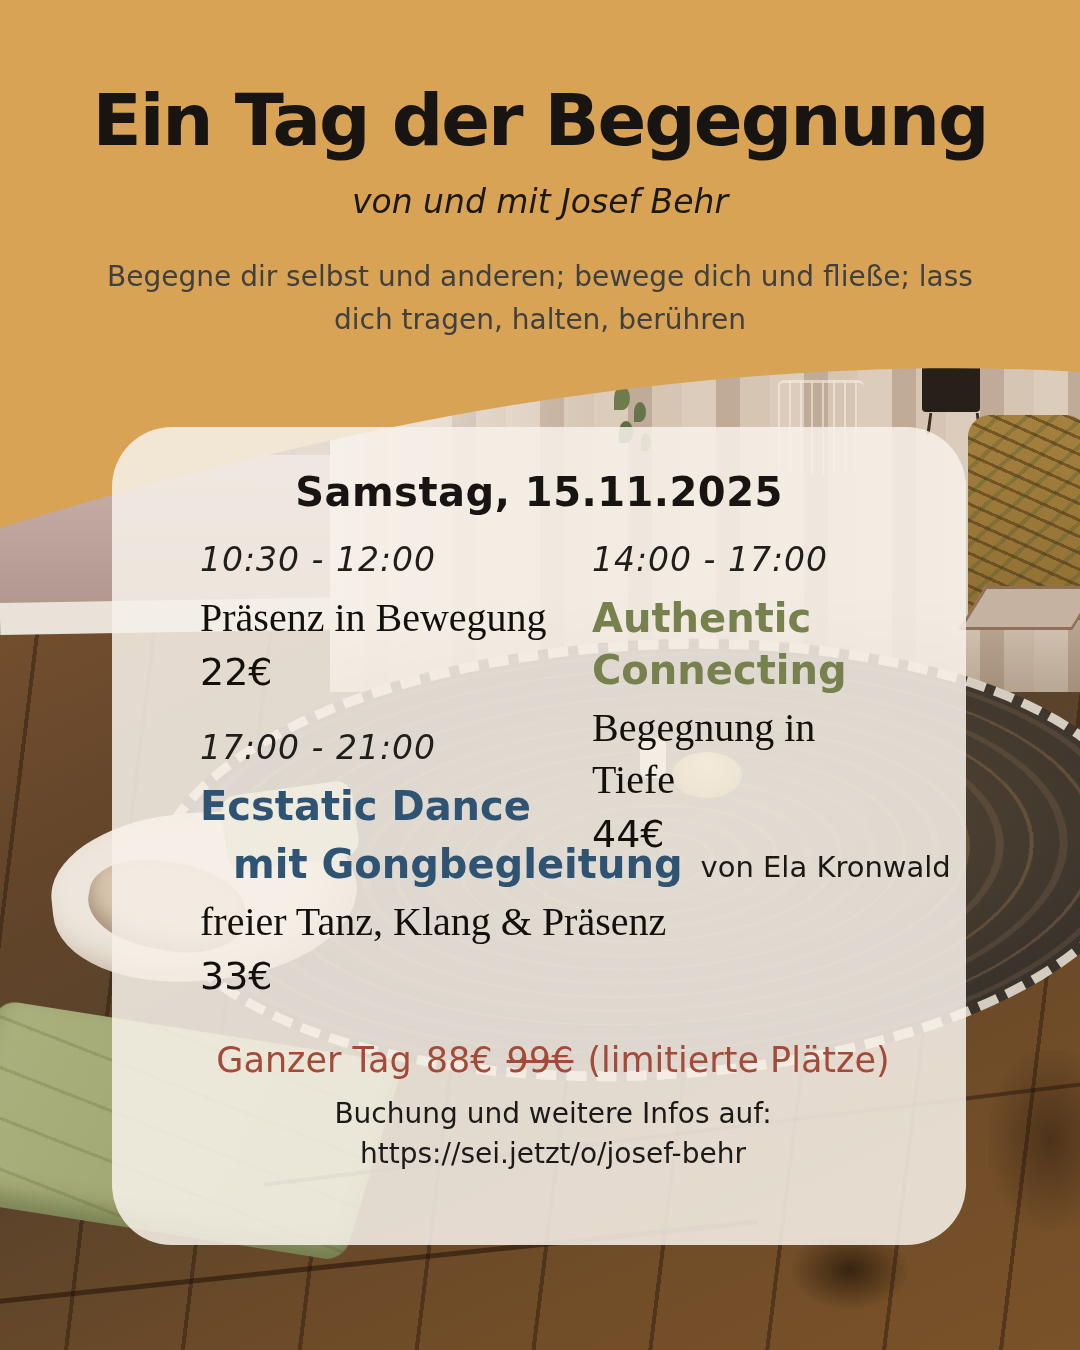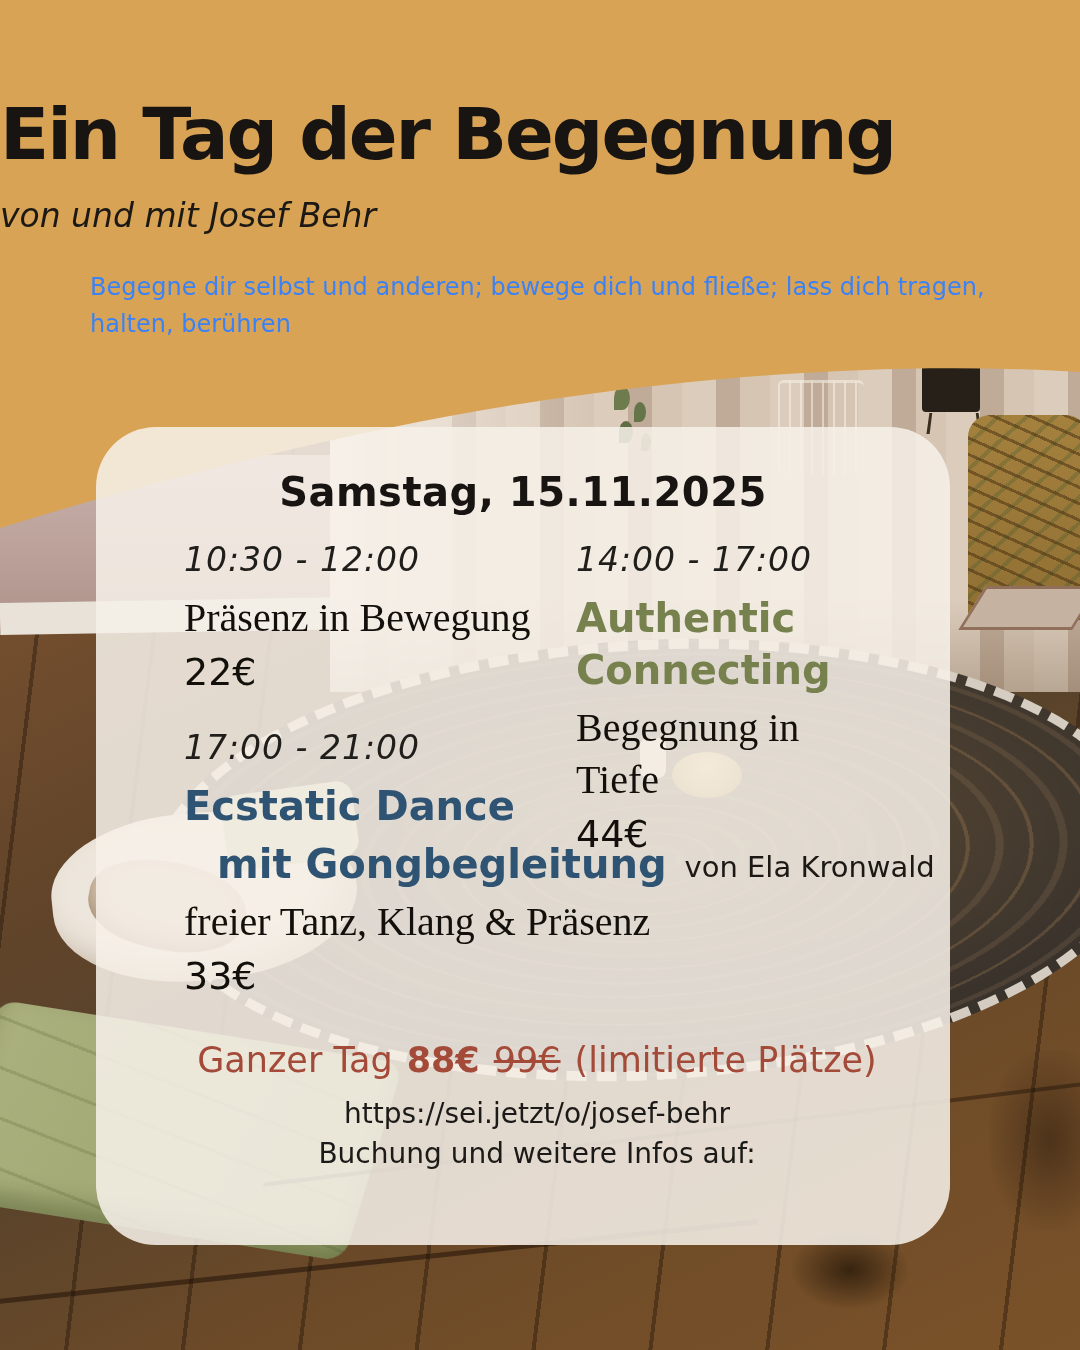--- a/index.html
+++ b/index.html
@@ -69,48 +69,48 @@
     background:rgba(25,12,4,0.4);transform:rotate(-7deg);}
   .knot{position:absolute;left:790px;top:1230px;width:120px;height:80px;
     background:radial-gradient(ellipse, rgba(35,22,8,0.75), rgba(35,22,8,0) 70%);}
   .floor-shadow-right{position:absolute;left:990px;top:1050px;width:120px;height:180px;
     background:radial-gradient(ellipse, rgba(20,12,6,0.4), rgba(20,12,6,0) 75%);}
 
   
   .wave{position:absolute;left:0;top:0;width:1080px;height:540px;z-index:3;}
 
   
-  .header{position:absolute;left:0;top:16px;width:1080px;text-align:left;z-index:5;}
+  .header{position:absolute;left:0;top:2px;width:1080px;text-align:center;z-index:5;}
   .title{margin:82px 0 0 0;font-size:72px;line-height:1.0;font-weight:800;
     letter-spacing:-2px;color:#171412;}
   .subtitle{margin-top:26px;font-size:33px;font-style:italic;color:#1c1915;}
-  .desc{margin:34px auto 0 auto;max-width:900px;font-size:24px;line-height:1.55;color:#3b82f6;}
+  .desc{margin:34px auto 0 auto;max-width:900px;font-size:28px;line-height:1.55;color:#404040;}
 
   
-  .card{position:absolute;left:96px;top:427px;width:854px;height:818px;z-index:4;
+  .card{position:absolute;left:112px;top:427px;width:854px;height:818px;z-index:4;
     background:rgba(246,240,232,0.87);border-radius:60px;
     padding:42px 0 0 0;box-sizing:border-box;}
   .date-heading{margin:0;text-align:center;font-size:40px;font-weight:800;letter-spacing:0.5px;color:#171412;}
   .card-inner{padding:24px 60px 0 88px;}
   .cols{display:flex;align-items:flex-start;}
   .col-left{width:392px;flex:none;}
   .col-right{flex:1;min-width:0;}
   .time{font-size:33px;font-style:italic;letter-spacing:1px;color:#201e1b;line-height:1.3;margin-bottom:10px;}
   .stitle{font-size:40px;font-weight:800;line-height:1.3;margin-bottom:6px;}
   .stitle.red{color:#A44A39;}
   .stitle.green{color:#76814E;max-width:330px;}
   .stitle.blue{color:#2F5372;}
   .tagline{font-family:"Liberation Serif",serif;font-size:40px;line-height:1.3;color:#13100c;margin-bottom:4px;}
   .price{font-size:38px;line-height:1.3;color:#13100c;}
   .session-3{margin-top:30px;width:700px;}
   .s3-line2{display:flex;align-items:center;white-space:nowrap;margin-left:33px;}
   .byline{font-size:29px;font-weight:400;color:#1c1915;margin-left:18px;}
   .fullday{margin-top:38px;display:flex;justify-content:center;align-items:baseline;gap:14px;
     font-size:35px;color:#A44A39;}
-  .fullday .bold{font-weight:700;}
+  .fullday .bold{font-weight:400;}
   .fullday .strike{text-decoration:line-through;text-decoration-thickness:3px;}
   .booking{margin-top:14px;text-align:center;font-size:28px;line-height:1.45;color:#1c1a18;}
 </style>
 </head>
 <body>
 
 <div class="page">
 
   <div class="photo">
     <div class="floor"></div>
@@ -181,19 +181,19 @@
       </div>
 
       <div class="fullday">
         <span>Ganzer Tag</span>
         <span class="bold">88€</span>
         <span class="strike">99€</span>
         <span>(limitierte Plätze)</span>
       </div>
 
       <div class="booking">
+        <div>Buchung und weitere Infos auf:</div>
         <div>https://sei.jetzt/o/josef-behr</div>
-        <div>Buchung und weitere Infos auf:</div>
       </div>
     </div>
   </section>
 
 </div>
 
 </body></html>

